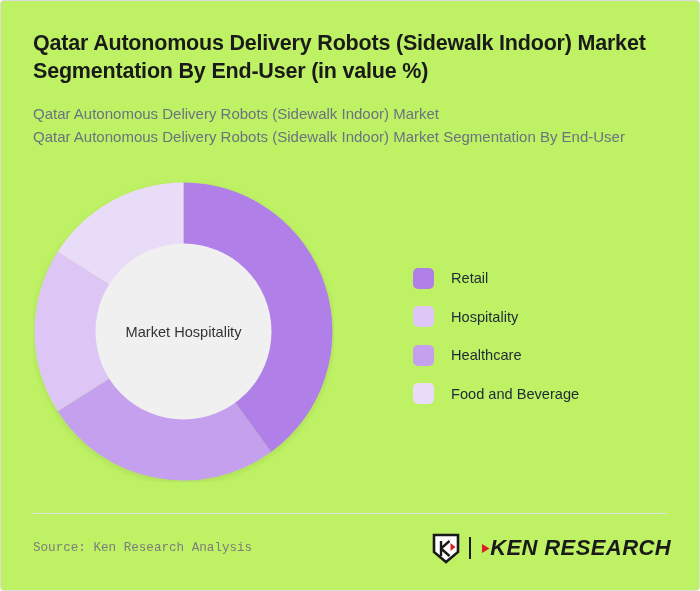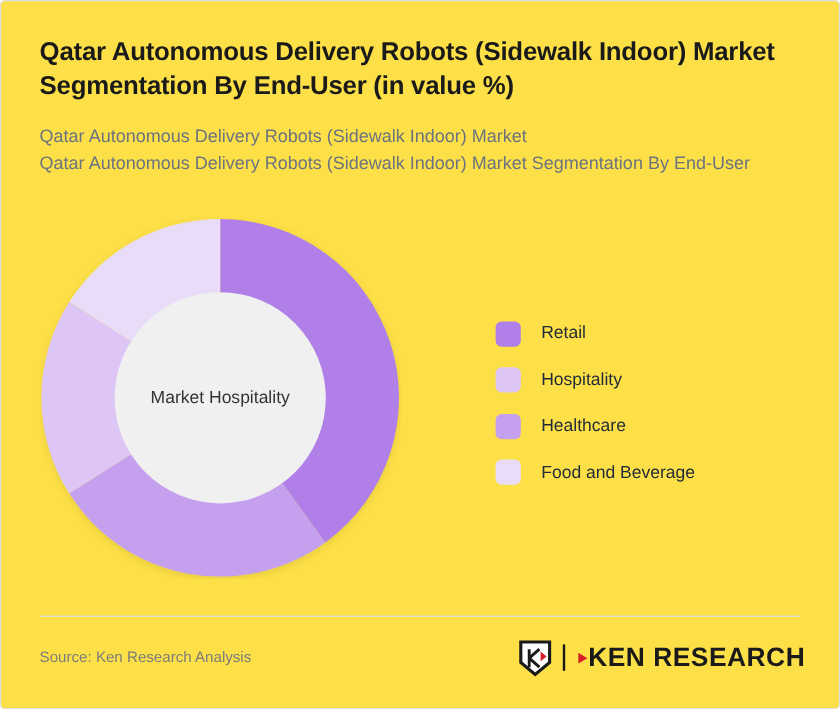--- a/index.html
+++ b/index.html
@@ -5,21 +5,21 @@
   * { box-sizing: border-box; margin: 0; padding: 0; }
   html, body {
     width: 700px; height: 591px;
     background: #ffffff;
     font-family: "Liberation Sans", sans-serif;
     overflow: hidden;
   }
   #card {
     position: relative;
     width: 700px; height: 591px;
-    background: #fde047;
+    background: #bef264;
     border: 1px solid #dcdcdc;
     border-radius: 4px;
   }
 
   
   #header { padding: 28px 32px 0 32px; }
   #chart-title {
     font-size: 21.5px;
     font-weight: bold;
     color: #1a1a1a;
@@ -92,25 +92,27 @@
     position: absolute;
     left: 32px; right: 28px; top: 530px;
     height: 34px;
     display: flex;
     align-items: center;
     justify-content: space-between;
   }
   #source-text {
     font-size: 12.6px;
     color: #7c7c7c;
+    font-family: Liberation Mono, monospace;
   }
   #brand-logo {
     display: flex;
     align-items: center;
     gap: 7px;
+    font-style: italic;
   }
   #brand-name {
     font-size: 22px;
     font-weight: bold;
     color: #1a1a1a;
     letter-spacing: 0.4px;
   }
 </style>
 </head>
 <body>

